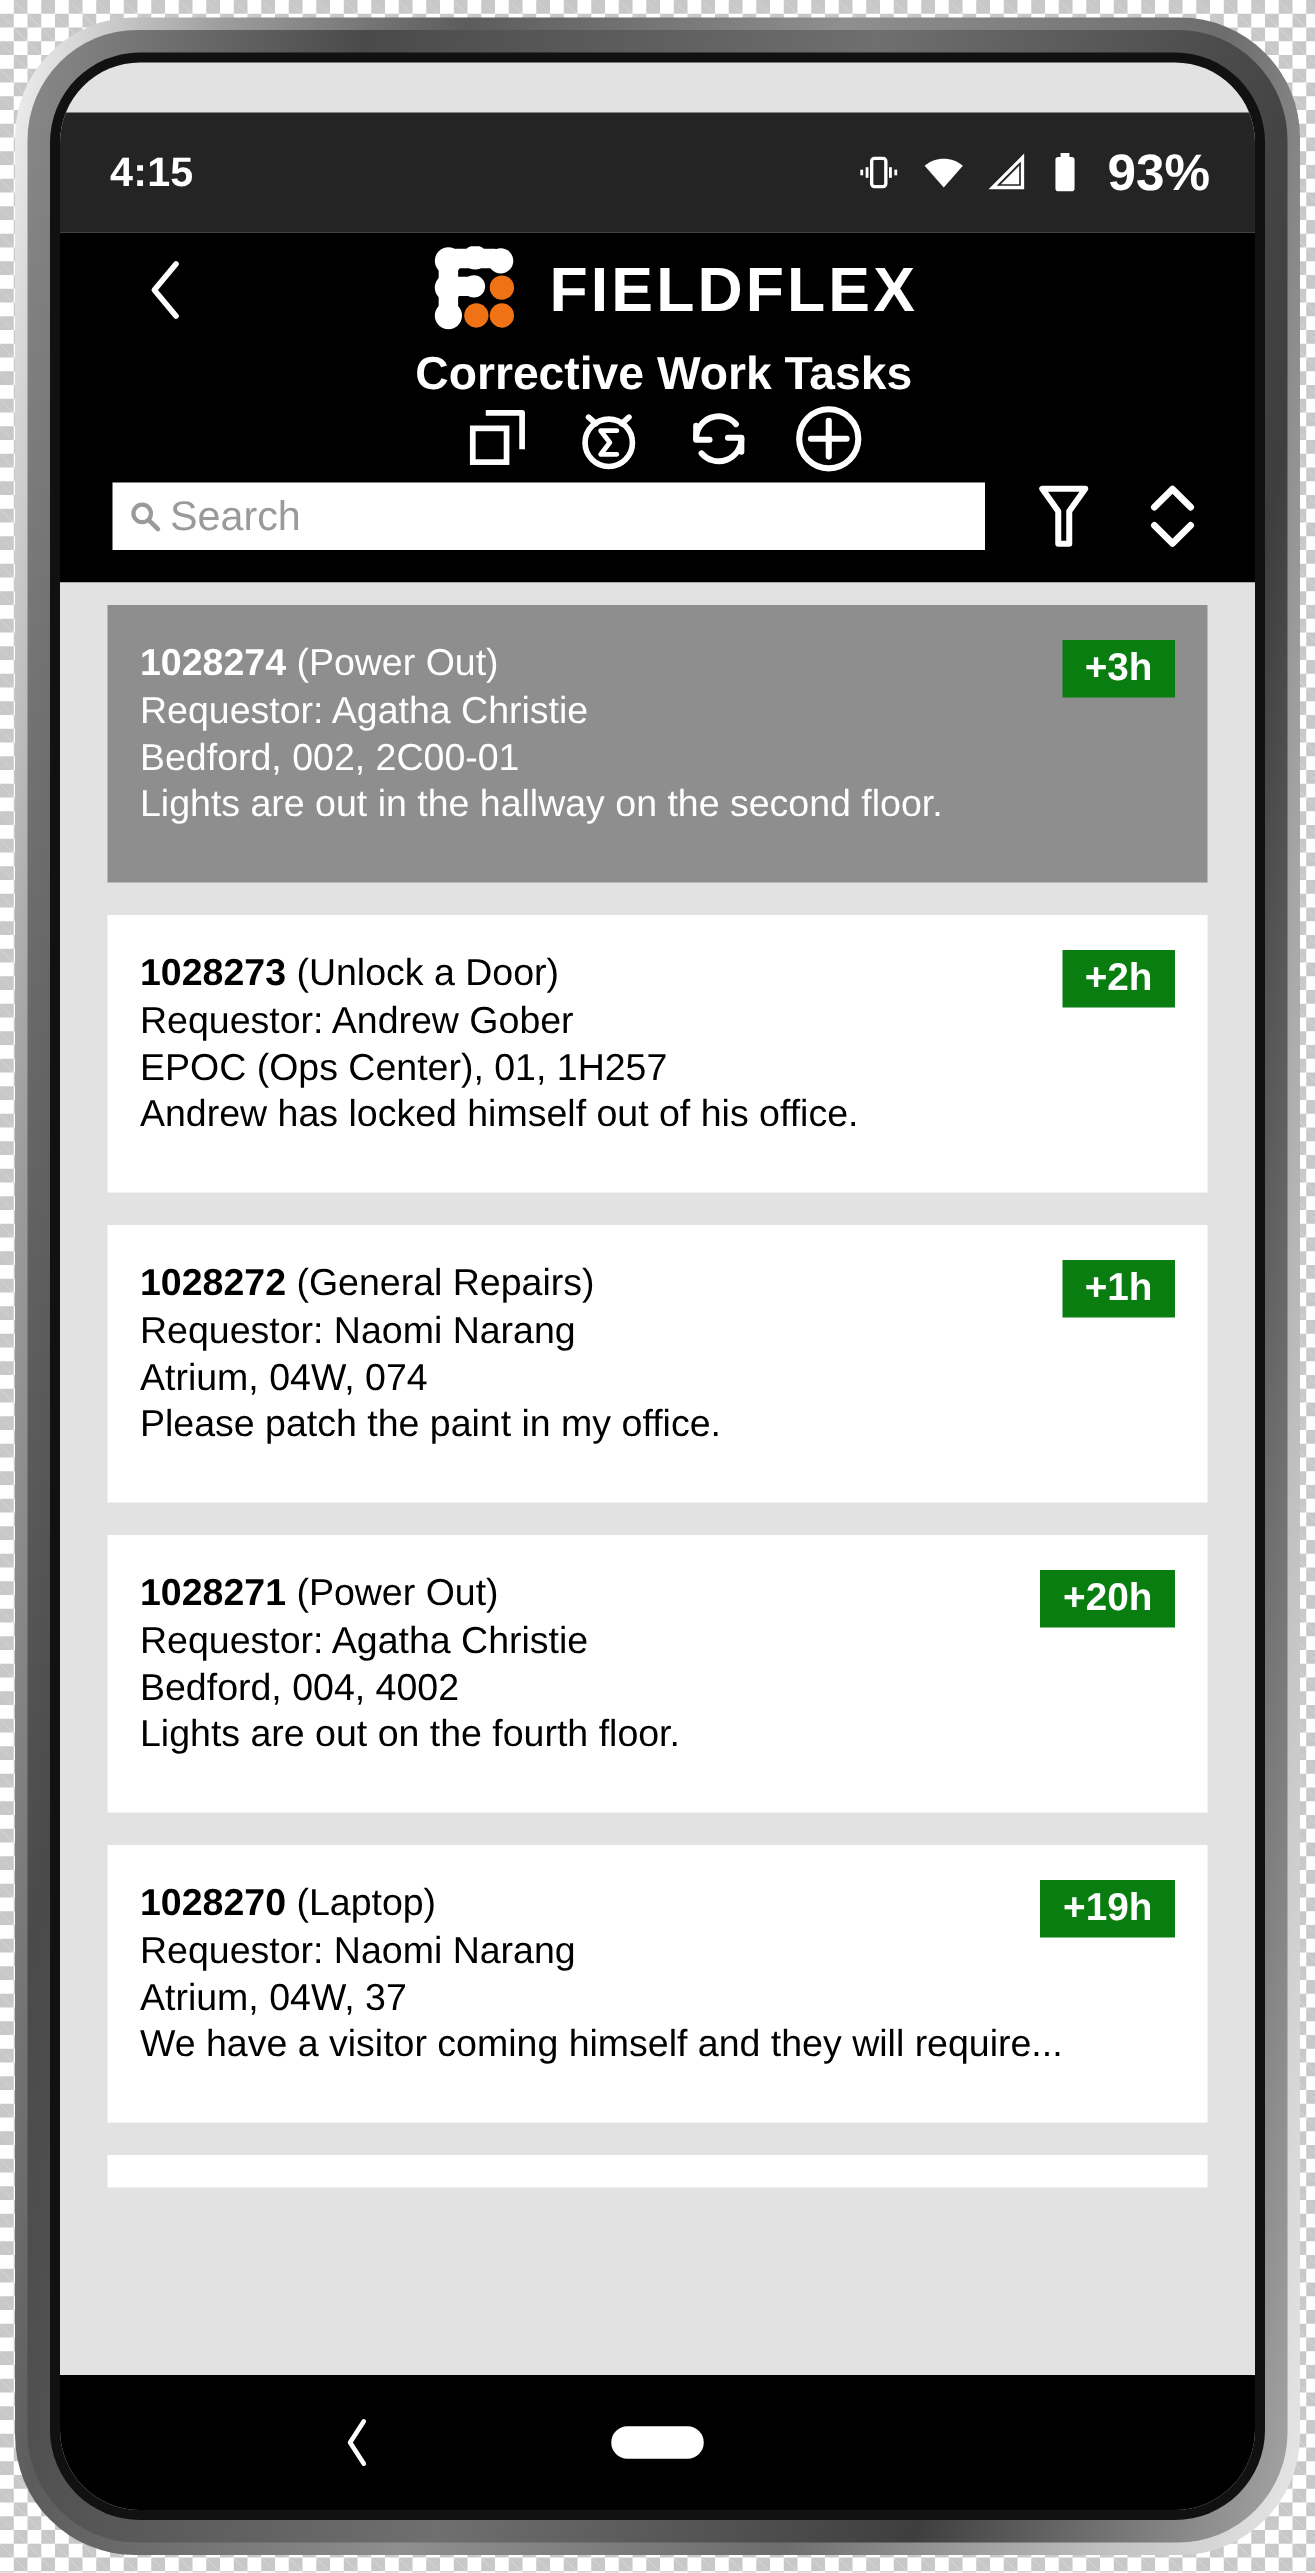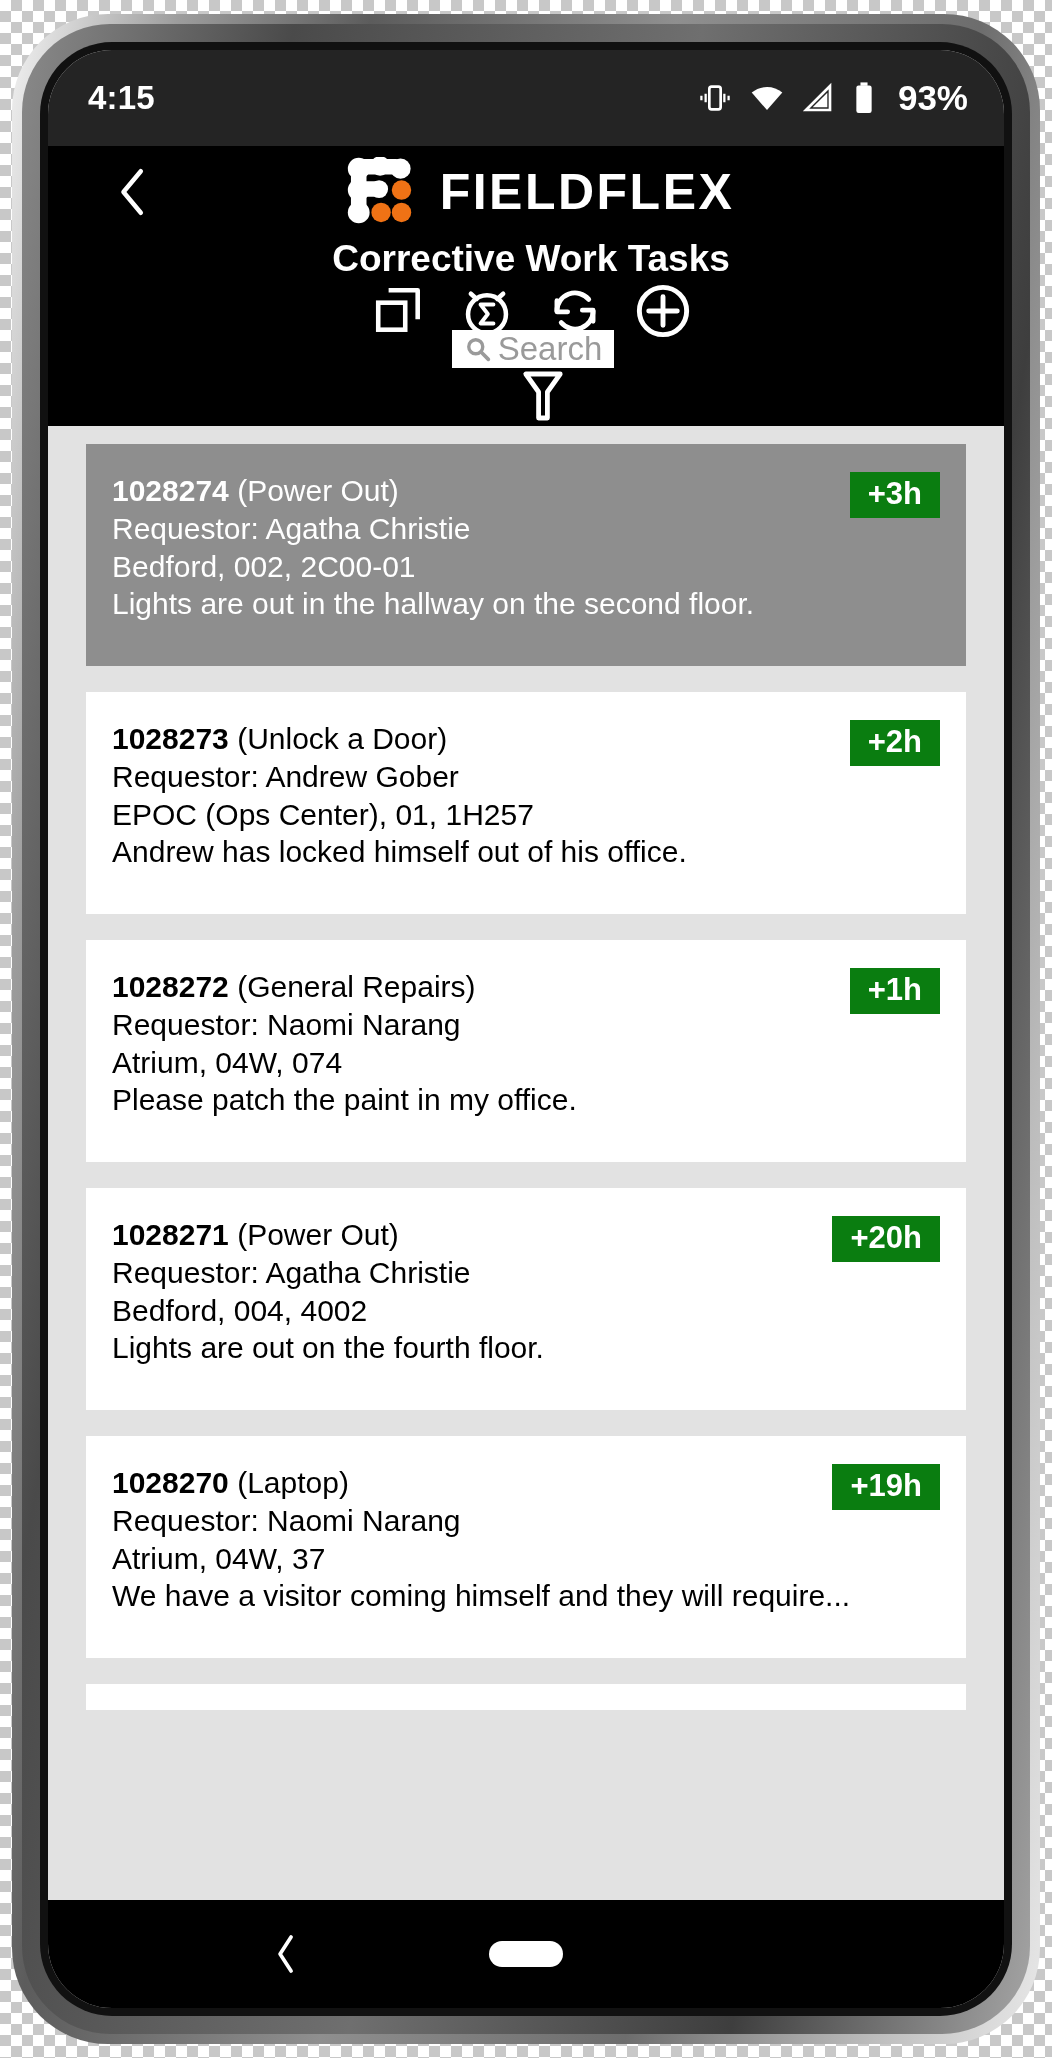--- a/index.html
+++ b/index.html
@@ -65,34 +65,35 @@
   
   .statusbar {
     flex: 0 0 auto;
     height: 96px;
     background: #242424;
     display: flex;
     align-items: center;
     justify-content: space-between;
     padding: 0 36px 0 40px;
     color: #ffffff;
+    margin-top: 40px;
   }
   .status-time {
     font-size: 33px;
     font-weight: 700;
     letter-spacing: 0.2px;
   }
   .status-icons {
     display: flex;
     align-items: center;
     gap: 17px;
   }
   .status-icons svg { display: block; }
   .status-battery-text {
-    font-size: 35px;
+    font-size: 41px;
     font-weight: 700;
     margin-left: 4px;
   }
 
   
   .appbar {
     flex: 0 0 auto;
     background: #000000;
     padding-bottom: 10px;
   }
@@ -152,21 +153,20 @@
     align-items: center;
     justify-content: center;
   }
 
   .appbar-search-row {
     height: 86px;
     display: flex;
     align-items: center;
     gap: 0;
     padding: 0 28px 0 42px;
-    flex-direction: column;
   }
   .search-box {
     flex: 1 1 auto;
     height: 54px;
     background: #ffffff;
     display: flex;
     align-items: center;
     padding: 0 12px;
     gap: 6px;
     max-width: 710px;

